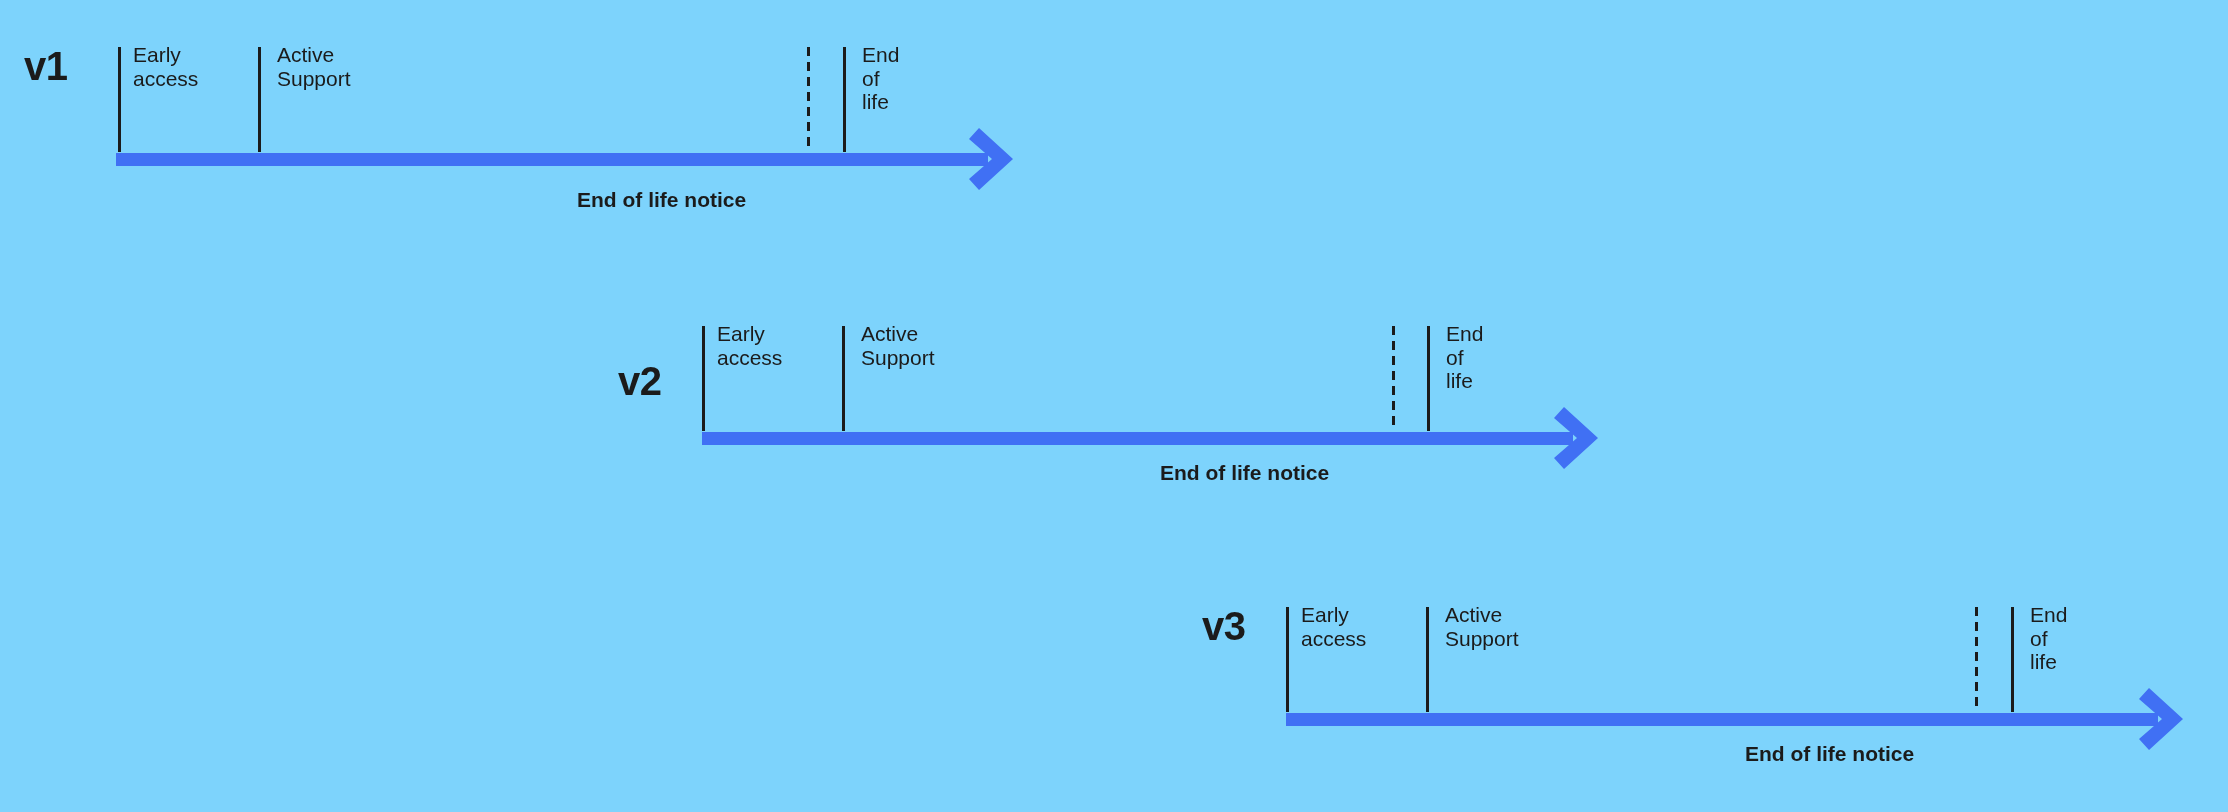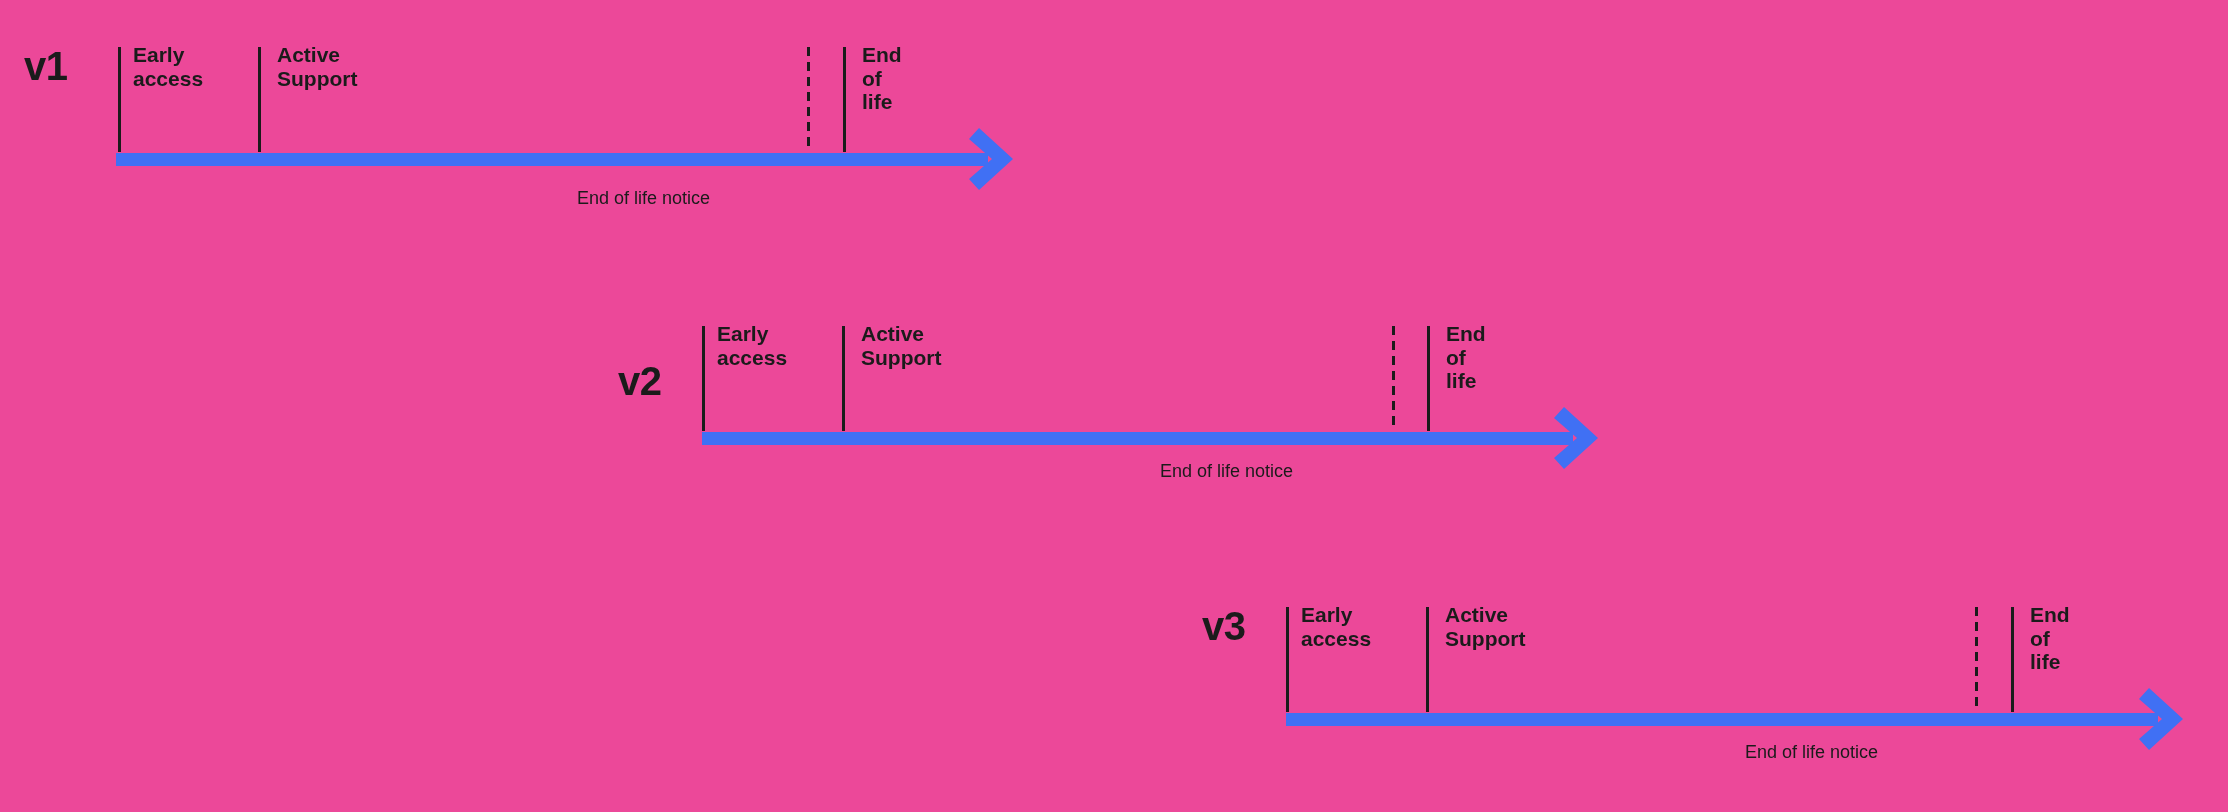--- a/index.html
+++ b/index.html
@@ -7,21 +7,21 @@
     width: 2228px;
     height: 812px;
     background: #ffffff;
     font-family: "Liberation Sans", sans-serif;
     overflow: hidden;
   }
   #stage {
     position: relative;
     width: 2228px;
     height: 812px;
-    background: #ec4899;
+    background: #7dd3fc;
   }
 
   
   .timeline-row { position: absolute; }
 
   .version-label {
     position: absolute;
     font-size: 40px;
     font-weight: 700;
     color: #1b1b1b;
@@ -47,21 +47,21 @@
       rgba(0,0,0,0) 9px, rgba(0,0,0,0) 15px
     );
     background-size: 3px 15px;
     background-repeat: repeat-y;
   }
 
   
   .phase-label {
     position: absolute;
     font-size: 21px;
-    font-weight: 700;
+    font-weight: 400;
     color: #1b1b1b;
     line-height: 1.12;
     white-space: pre-line;
   }
 
   
   .arrow-shaft {
     position: absolute;
     height: 13px;
     background: var(--accent, #4070f4);
@@ -69,22 +69,22 @@
   .arrow-head {
     position: absolute;
     width: 44px;
     height: 62px;
   }
   .arrow-head svg { display: block; width: 100%; height: 100%; }
 
   
   .notice-label {
     position: absolute;
-    font-size: 18px;
-    font-weight: 400;
+    font-size: 21px;
+    font-weight: 700;
     color: #1b1b1b;
     white-space: nowrap;
     line-height: 1;
   }
 </style>
 </head>
 <body>
 
 <div id="stage">
 

